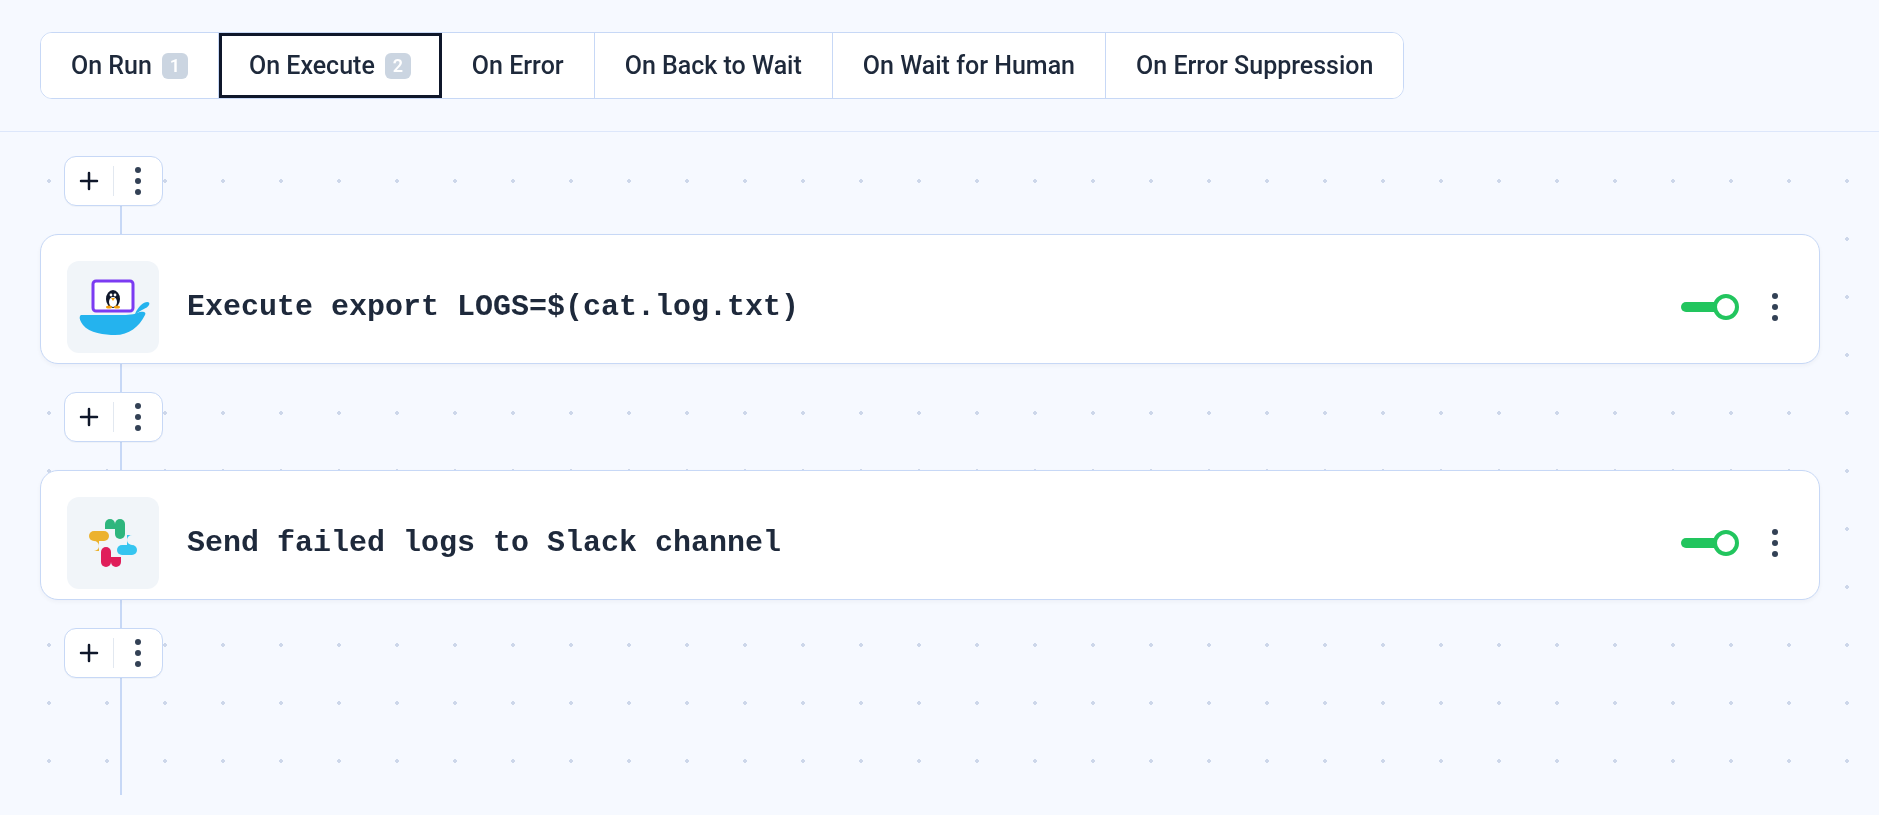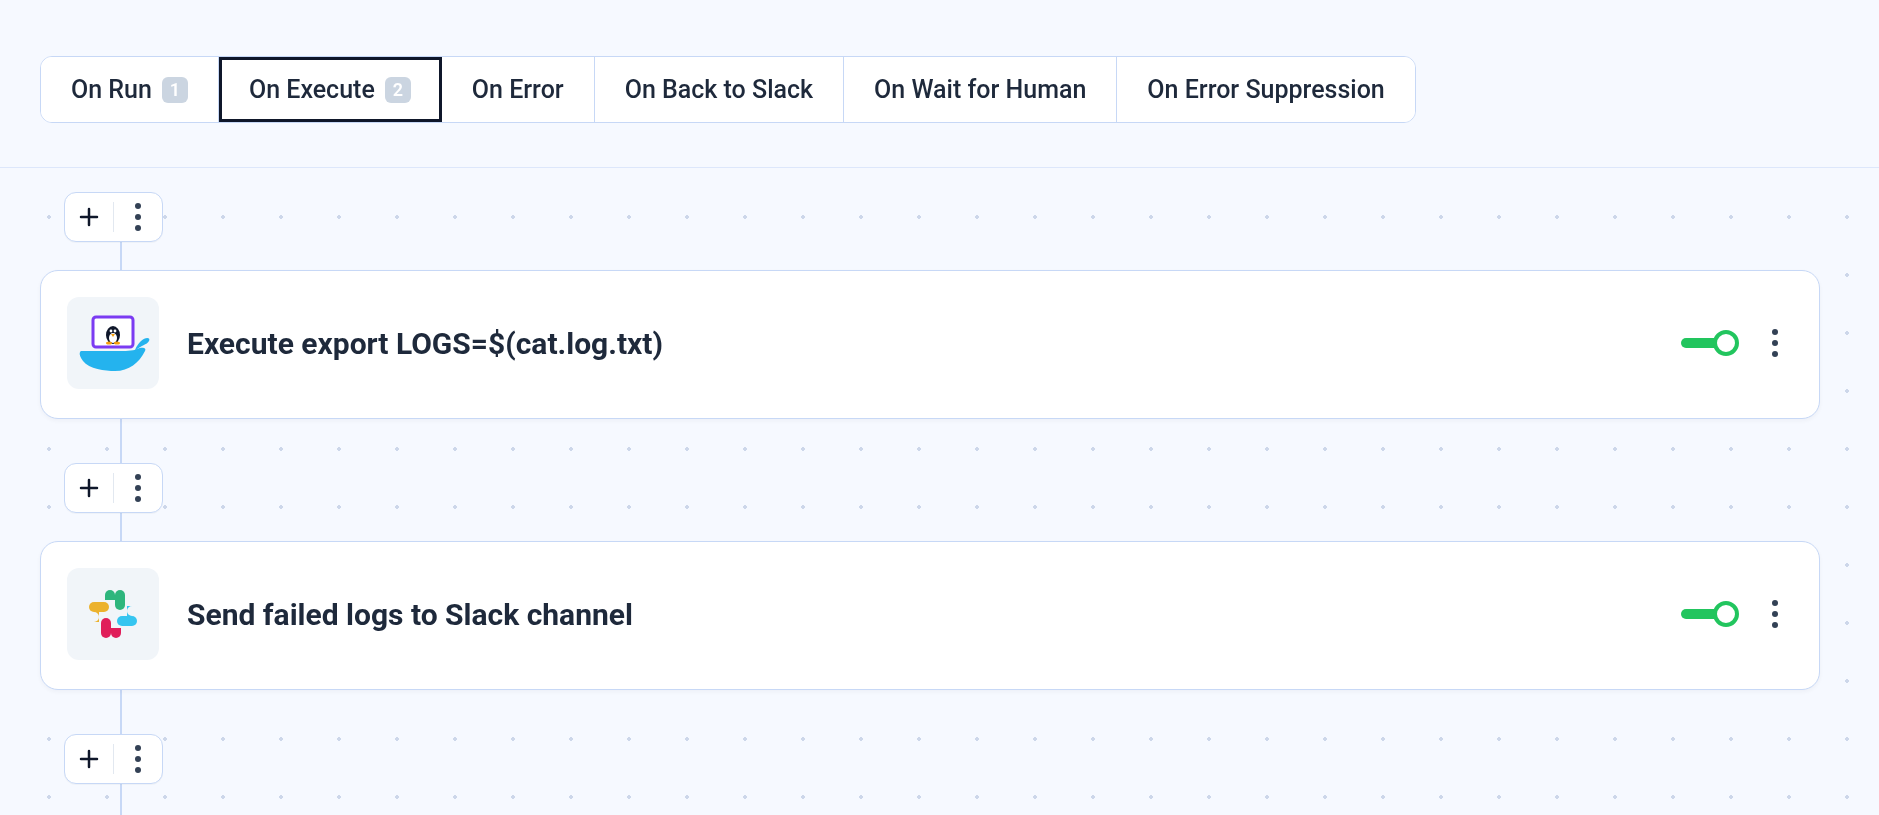--- a/index.html
+++ b/index.html
@@ -8,24 +8,23 @@
     font-family: -apple-system, BlinkMacSystemFont, "Segoe UI", Roboto, "Helvetica Neue", Arial, sans-serif;
     background: #f6f9ff;
     color: #1e293b;
     width: 1879px;
     height: 815px;
     overflow: hidden;
   }
 
   
   .tabbar-wrap {
-    padding: 32px 40px 44px 40px;
+    padding: 32px 40px 32px 40px;
     border-bottom: 1px solid #dde7fb;
     background: #f6f9ff;
-    margin-top: 24px;
   }
   .tabbar {
     display: inline-flex;
     border: 1px solid #c7d8f6;
     border-radius: 12px;
     overflow: hidden;
     background: #ffffff;
   }
   .tab {
     display: flex;
@@ -116,23 +115,24 @@
   .step-card {
     position: relative;
     z-index: 2;
     display: flex;
     align-items: center;
     justify-content: space-between;
     background: #ffffff;
     border: 1px solid #c7d8f6;
     border-radius: 18px;
     box-shadow: 0 2px 4px rgba(15,23,42,0.04);
-    padding: 26px 32px 29px 26px;
-    margin-bottom: 44px;
+    padding: 26px 32px 10px 26px;
+    margin-bottom: 28px;
     width: 1780px;
+    font-family: Liberation Mono, monospace;
   }
   .step-left {
     display: flex;
     align-items: center;
     gap: 28px;
   }
   .step-icon {
     width: 92px;
     height: 92px;
     border-radius: 12px;
@@ -215,21 +215,21 @@
     <div class="tab active">
       <span>On Execute</span>
       <span class="badge">2</span>
     </div>
 
     <div class="tab">
       <span>On Error</span>
     </div>
 
     <div class="tab">
-      <span>On Back to Slack</span>
+      <span>On Back to Wait</span>
     </div>
 
     <div class="tab">
       <span>On Wait for Human</span>
     </div>
 
     <div class="tab">
       <span>On Error Suppression</span>
     </div>
 

